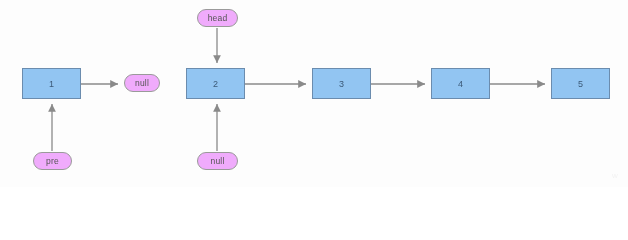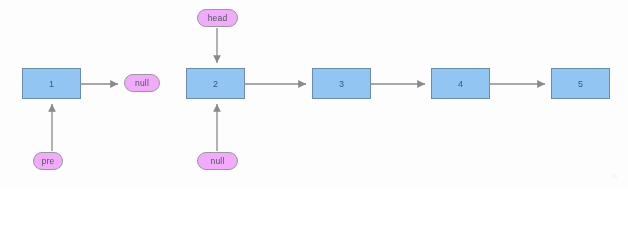--- a/index.html
+++ b/index.html
@@ -115,21 +115,21 @@
   <div class="node-box" style="left:551px; top:68px; width:59px; height:31px;">
     <span>5</span>
   </div>
 
   <div class="pill" style="left:124px; top:74px; width:36px; height:18px;">
     <span>null</span>
   </div>
   <div class="pill" style="left:197px; top:9px; width:41px; height:18px;">
     <span>head</span>
   </div>
-  <div class="pill" style="left:33px; top:152px; width:30px; height:18px;">
+  <div class="pill" style="left:33px; top:152px; width:39px; height:18px;">
     <span>pre</span>
   </div>
   <div class="pill" style="left:197px; top:152px; width:41px; height:18px;">
     <span>null</span>
   </div>
 
   <div class="watermark" style="left:612px; top:171px;">w</div>
 
 </div>
 

